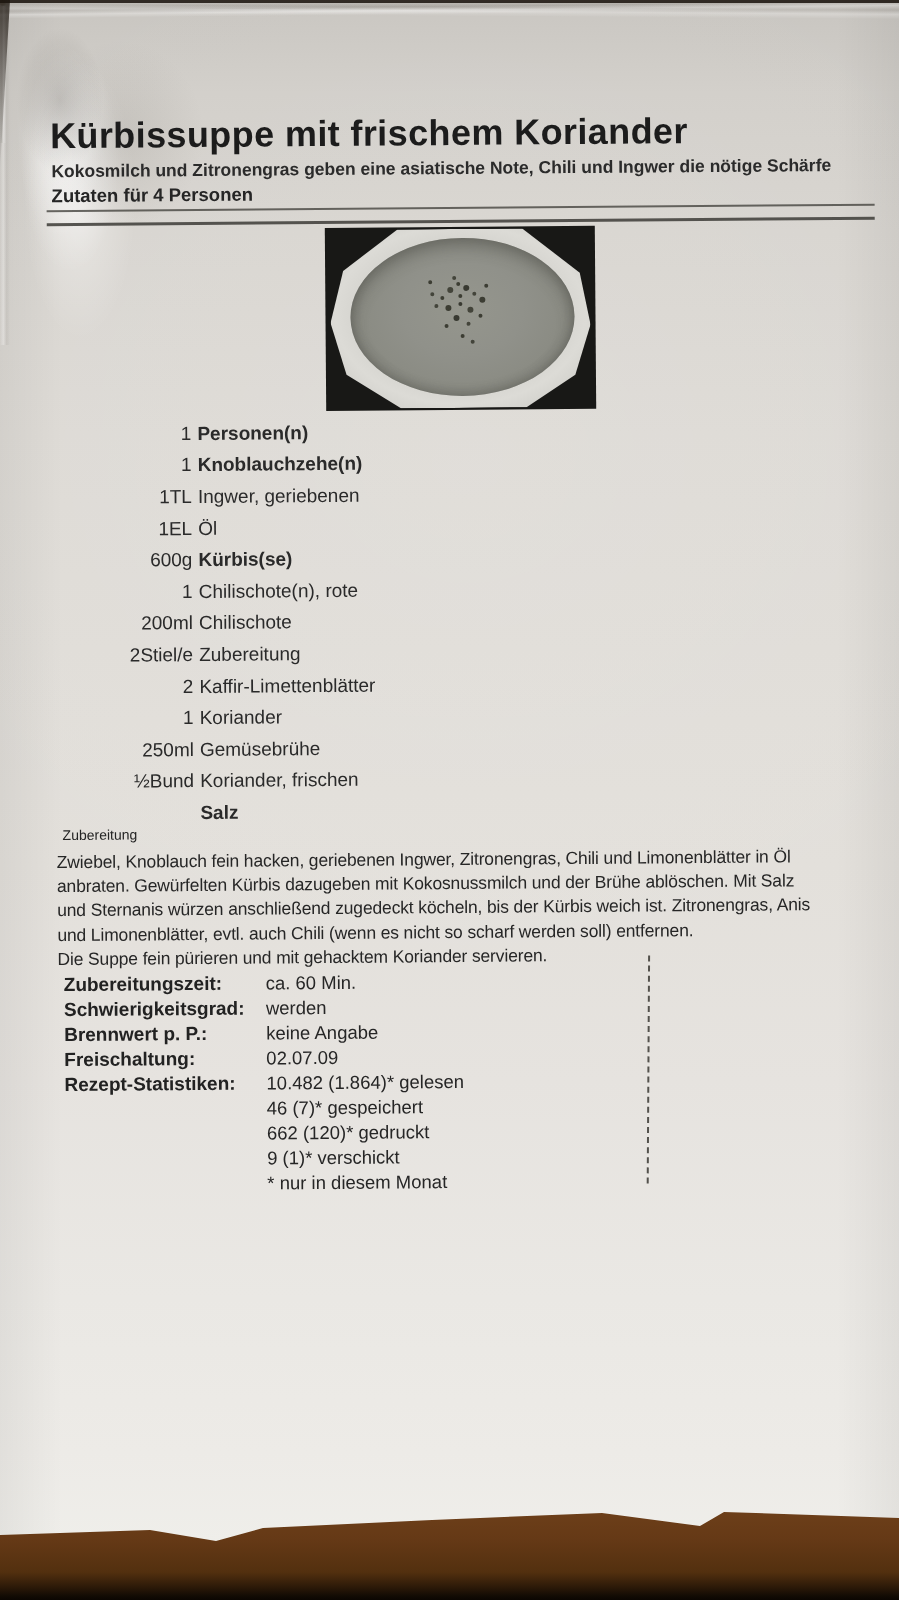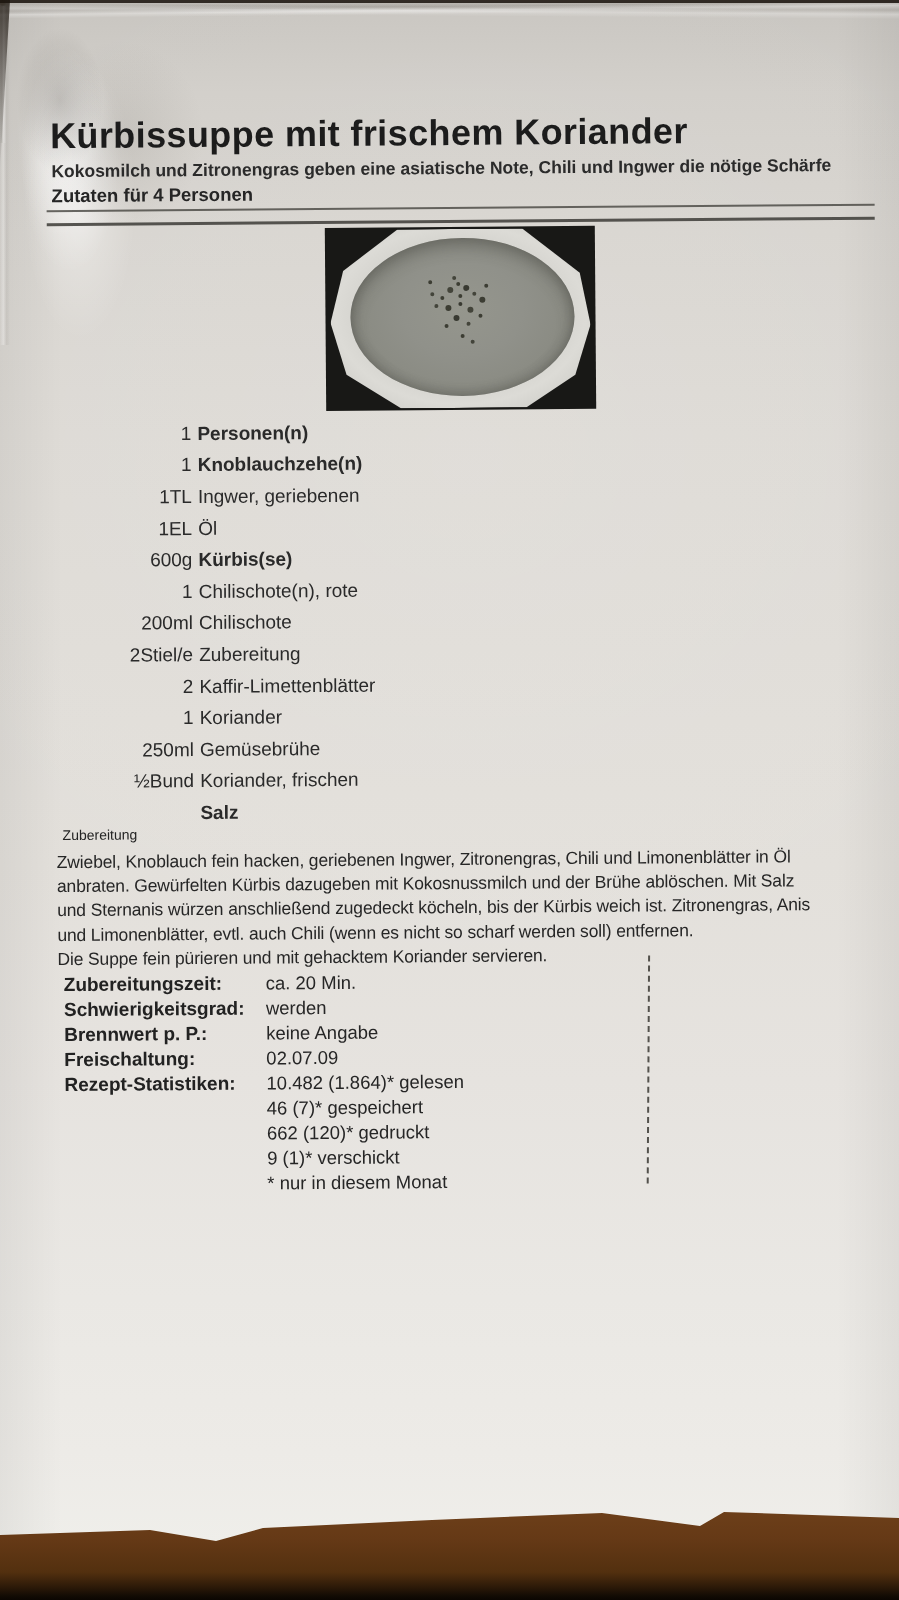--- a/index.html
+++ b/index.html
@@ -203,21 +203,21 @@
       <div class="prep-heading">Zubereitung</div>
       <div class="prep-text">Zwiebel, Knoblauch fein hacken, geriebenen Ingwer, Zitronengras, Chili und Limonenblätter in Öl
 anbraten. Gewürfelten Kürbis dazugeben mit Kokosnussmilch und der Brühe ablöschen. Mit Salz
 und Sternanis würzen anschließend zugedeckt köcheln, bis der Kürbis weich ist. Zitronengras, Anis
 und Limonenblätter, evtl. auch Chili (wenn es nicht so scharf werden soll) entfernen.
 Die Suppe fein pürieren und mit gehacktem Koriander servieren.</div>
 
       <div class="stats" id="stats">
           <div class="stat-row">
             <span class="stat-label">Zubereitungszeit:</span>
-            <span class="stat-value">ca. 20 Min.</span>
+            <span class="stat-value">ca. 60 Min.</span>
           </div>
           <div class="stat-row">
             <span class="stat-label">Schwierigkeitsgrad:</span>
             <span class="stat-value">werden</span>
           </div>
           <div class="stat-row">
             <span class="stat-label">Brennwert p. P.:</span>
             <span class="stat-value">keine Angabe</span>
           </div>
           <div class="stat-row">

